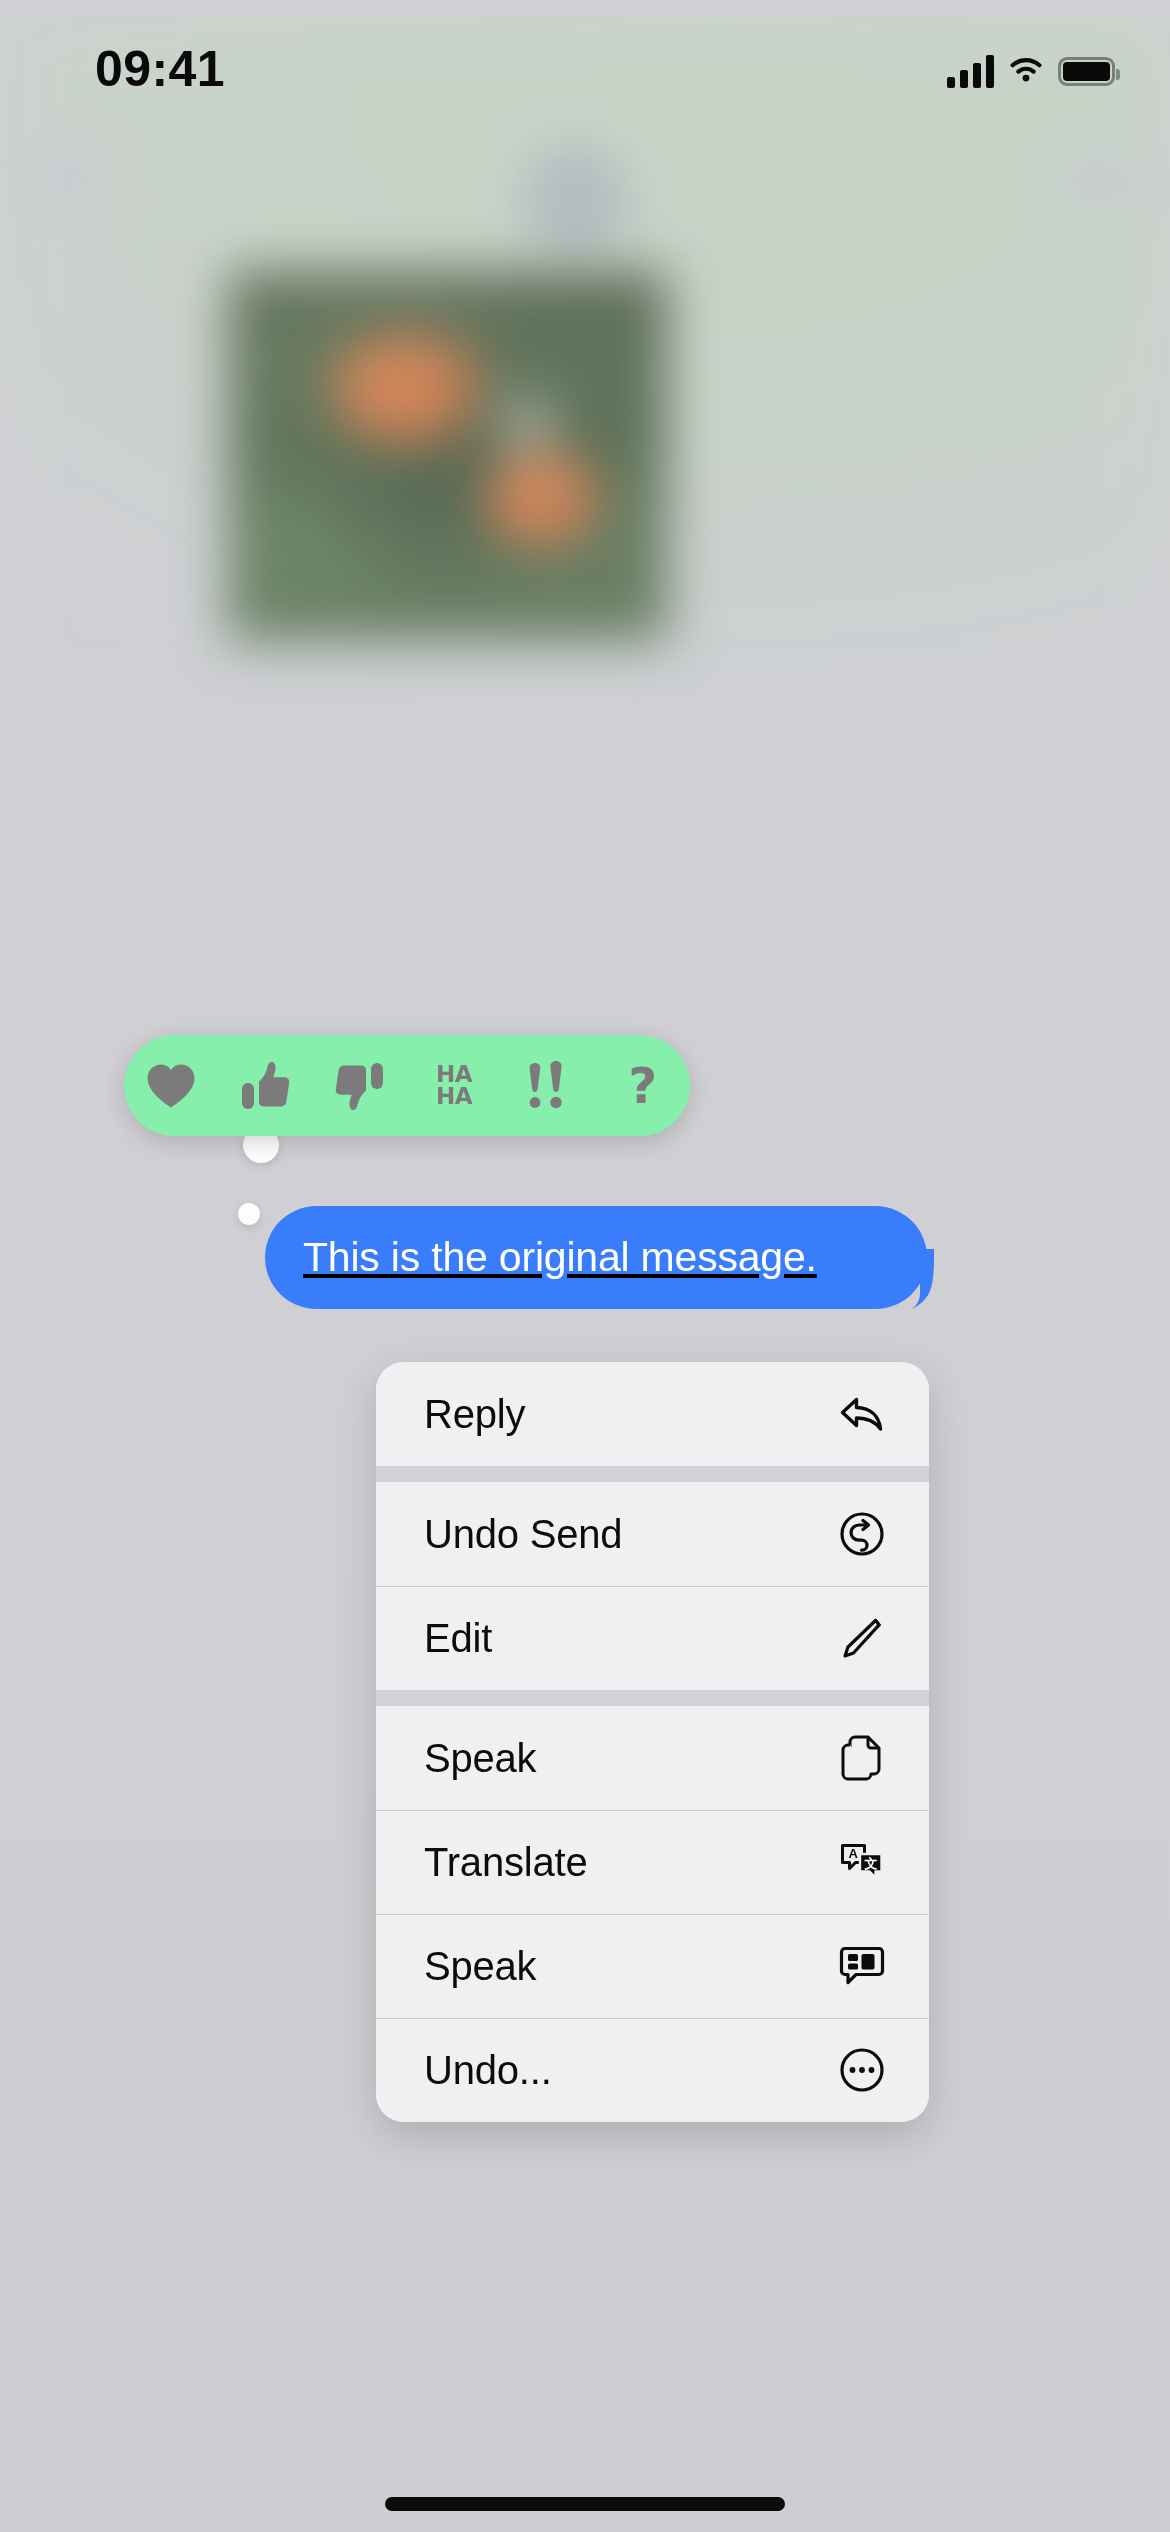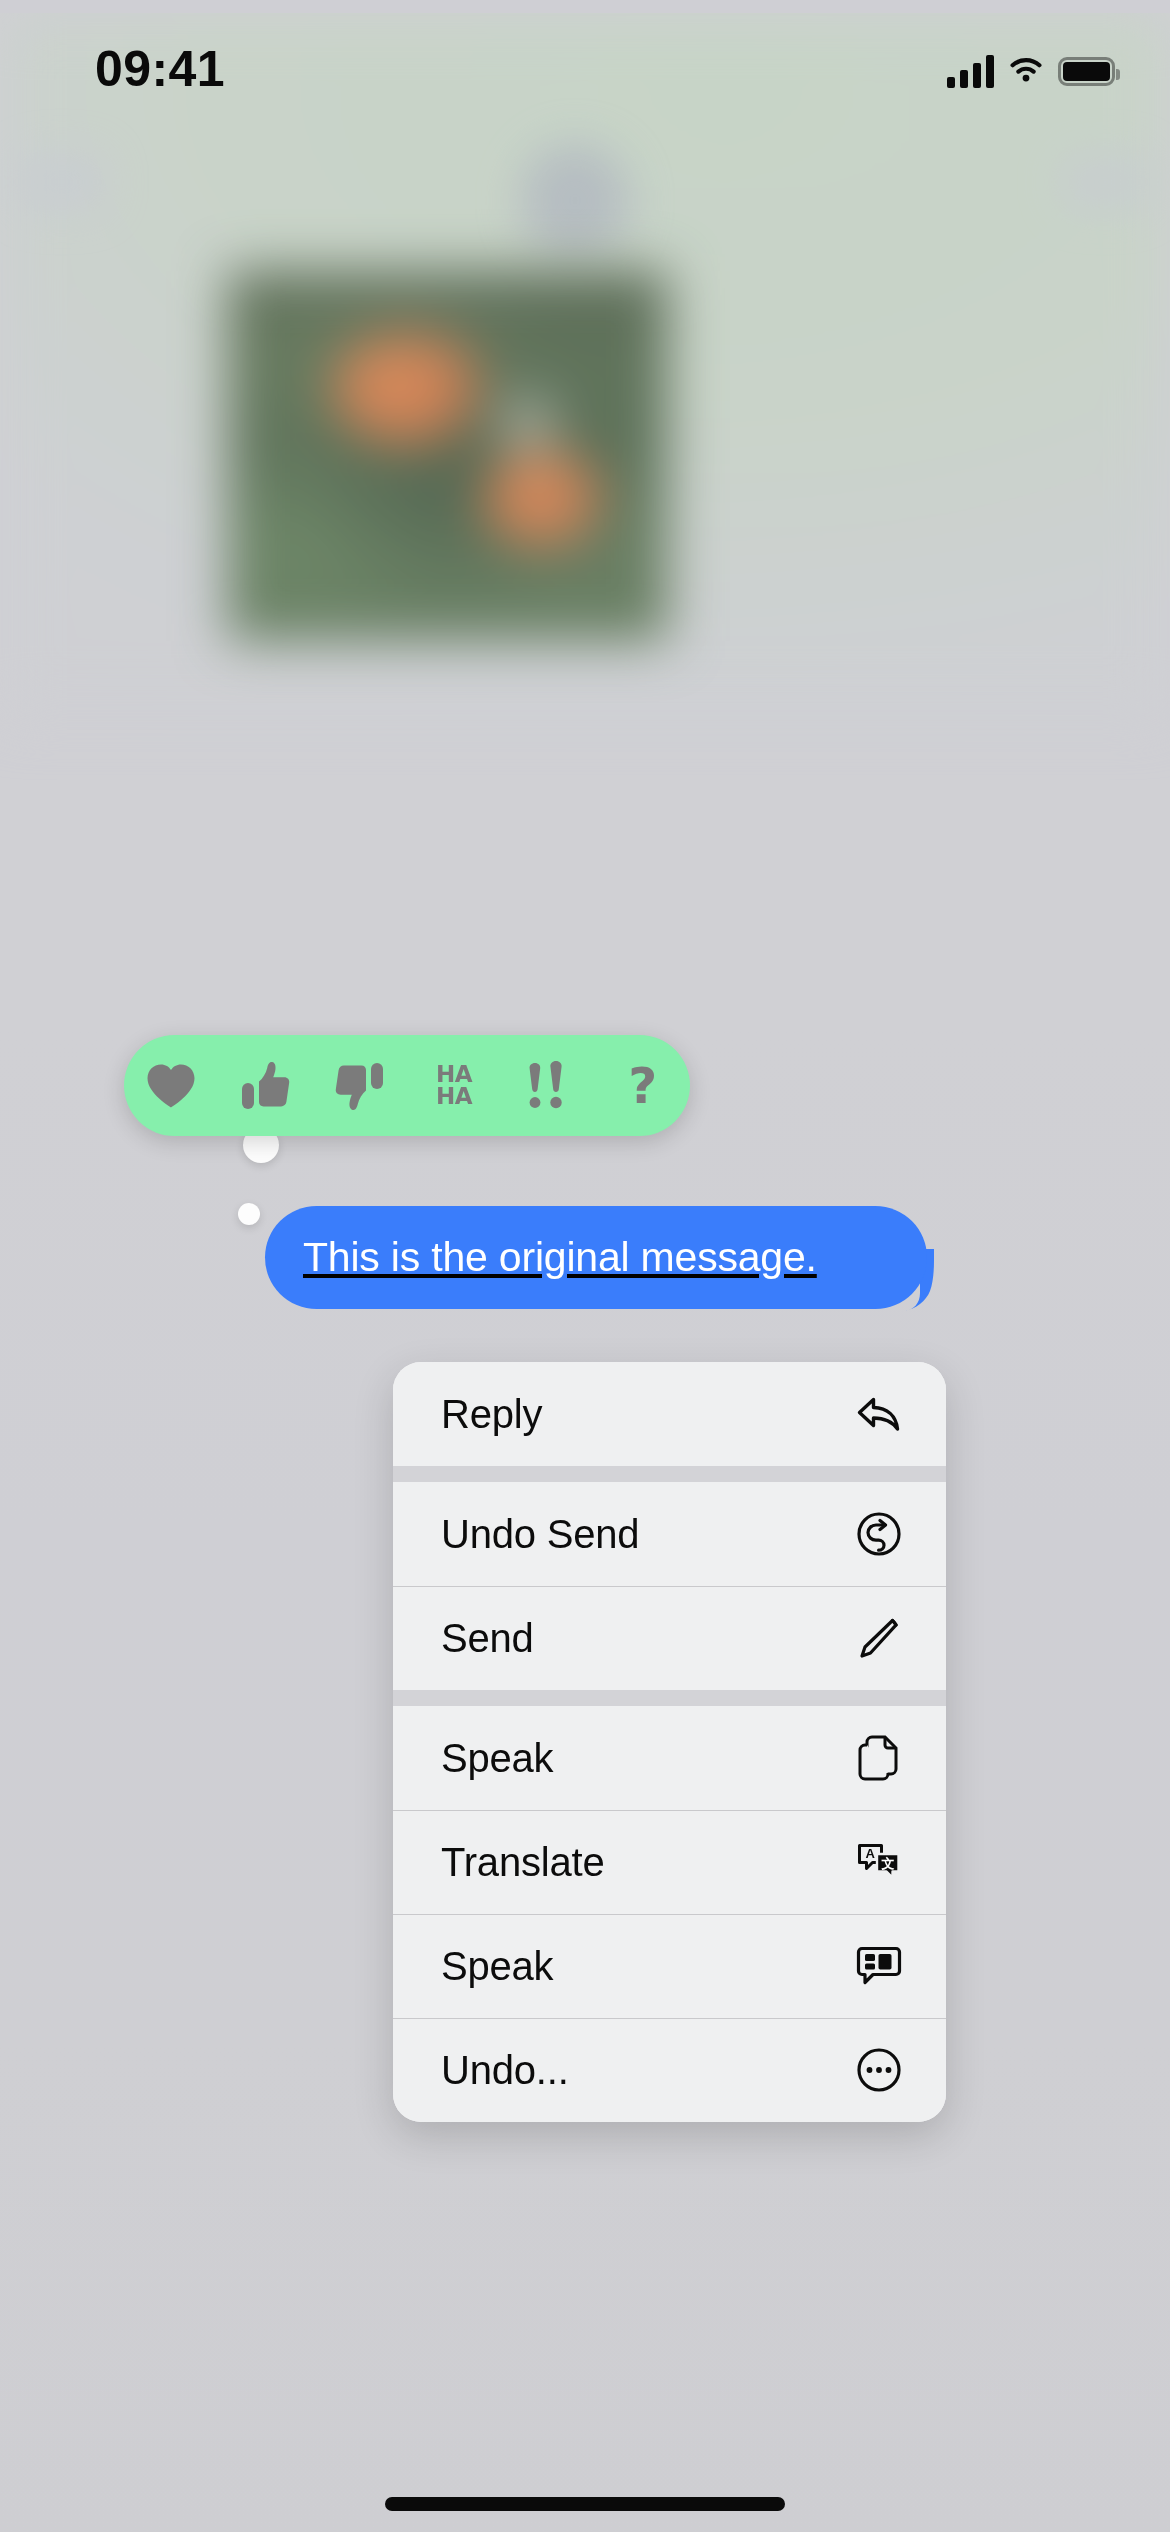--- a/index.html
+++ b/index.html
@@ -193,21 +193,21 @@
   #bubble-tail {
     position:absolute;
     left:880px; top:1236px;
     width:70px; height:62px;
     z-index:27;
   }
 
   
   #context-menu {
     position:absolute;
-    left:393px; top:1349px;
+    left:376px; top:1349px;
     width:553px;
     border-radius:28px;
     overflow:hidden;
     background:#d0d0d4;
     box-shadow:0 14px 40px rgba(0,0,0,.16);
     z-index:32;
   }
   .menu-group { background:#eff0f1; }
   .group-gap { height:16px; background:#d3d3d7; }
   .menu-item {
@@ -378,21 +378,21 @@
         <span class="menu-icon">
           <svg width="46" height="46" viewBox="0 0 46 46">
             <circle cx="23" cy="23" r="20" fill="none" stroke="#0c0c0c" stroke-width="3.2"></circle>
             <path d="M29 14h-9c-4.4 0-8 3.4-8 7.6s3.6 7.6 8 7.6h2.6c3 0 5.4 2.2 5.4 5s-2.4 5-5.4 5" fill="none" stroke="#0c0c0c" stroke-width="3.2" stroke-linecap="round"></path>
             <path d="M24 9.5 29.5 14 24 18.5" fill="none" stroke="#0c0c0c" stroke-width="3.2" stroke-linecap="round" stroke-linejoin="round"></path>
           </svg>
         </span>
       </div>
 
       <div class="menu-item">
-        <span class="menu-label">Send</span>
+        <span class="menu-label">Edit</span>
         <span class="menu-icon">
           <svg width="46" height="46" viewBox="0 0 46 46">
             <path d="M36.5 5.5c1.8 1.4 2.6 2.4 3.6 4.4L14.5 38 6 41l3-9z" fill="none" stroke="#0c0c0c" stroke-width="3.2" stroke-linejoin="round"></path>
             <path d="M36.5 5.5 40.1 9.9" stroke="#0c0c0c" stroke-width="3.2" stroke-linecap="round"></path>
           </svg>
         </span>
       </div>
     </div>
 
     <div class="group-gap"></div>

